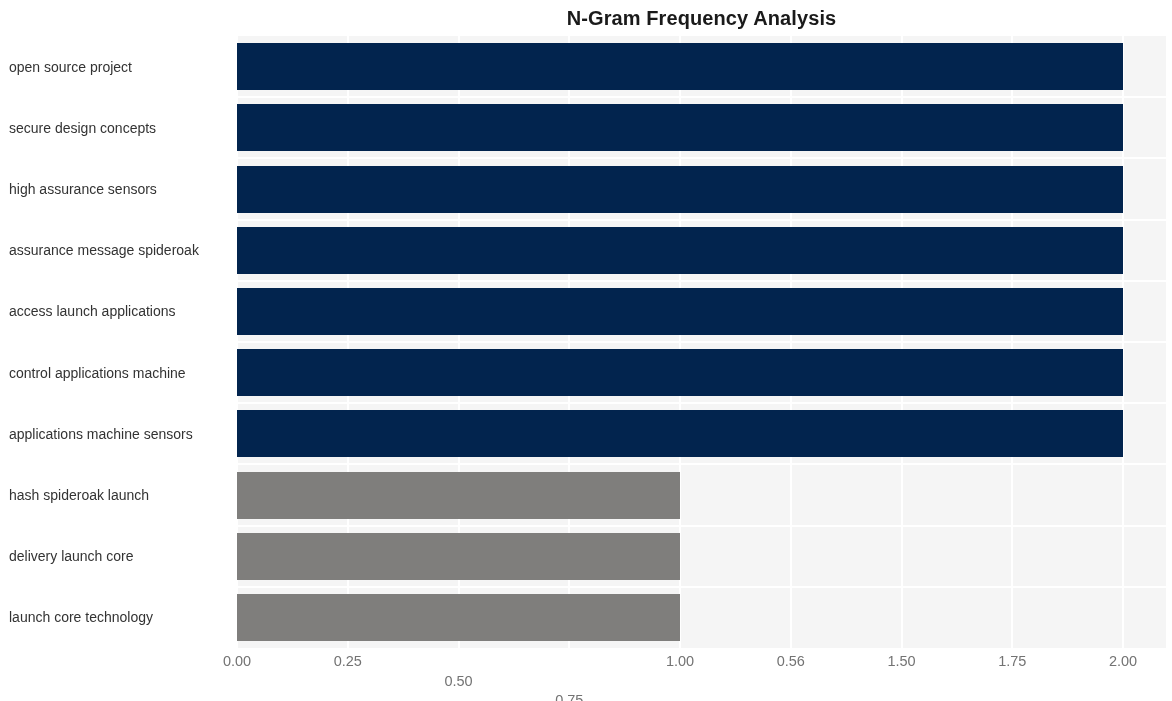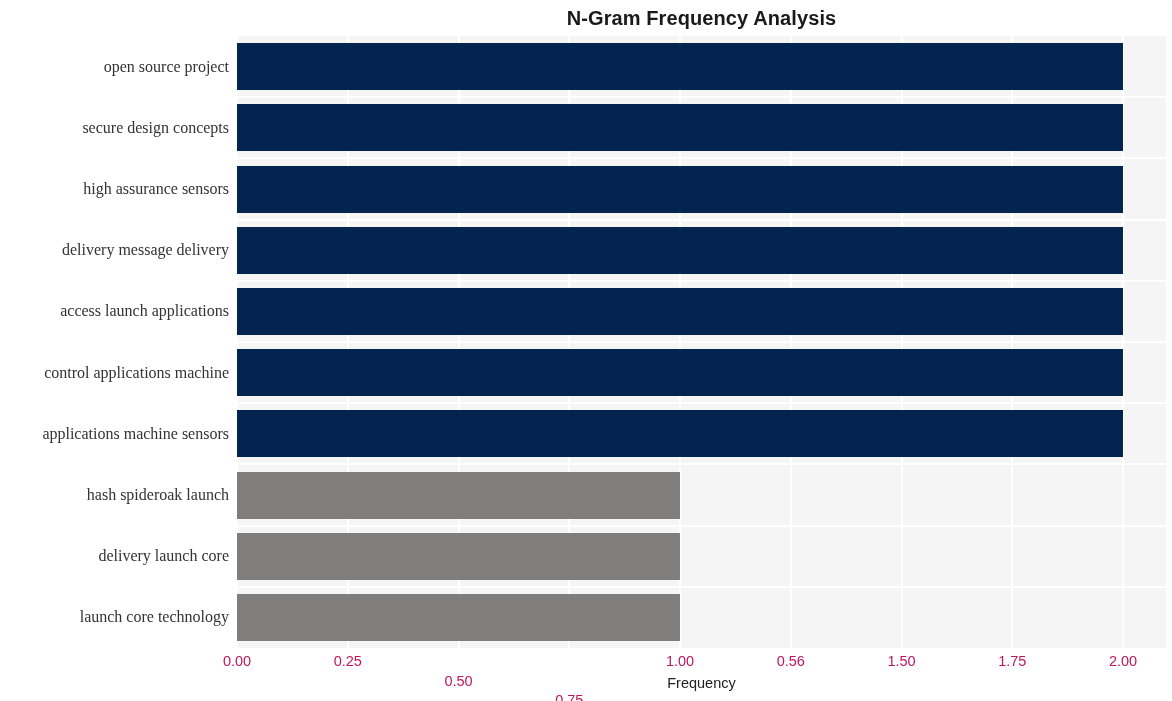--- a/index.html
+++ b/index.html
@@ -72,37 +72,36 @@
     position: absolute;
     left: 0;
     height: 47px;
   }
 
   
   .ylabel {
     position: absolute;
     right: 947px;           
     width: 220px;
-    text-align: right;
-    font-size: 16px;
+    text-align: left;
+    font-size: 14px;
     color: #333333;
     line-height: 18px;
     white-space: nowrap;
-    font-family: Liberation Serif, serif;
   }
 
   
   .xtick {
     position: absolute;
     top: 652px;
     width: 80px;
     margin-left: -40px;
     text-align: center;
     font-size: 14.5px;
-    color: #be185d;
+    color: #737373;
     line-height: 18px;
   }
 
   #xlabel {
     position: absolute;
     left: 233px;
     top: 674px;
     width: 929px;
     text-align: center;
     font-size: 14.5px;
@@ -151,35 +150,34 @@
         <div class="bar" title="hash spideroak launch: 1" style="top: 435.5px; width: 443px; background: rgb(127, 126, 124);"></div>
         <div class="bar" title="spideroak launch core: 1" style="top: 496.7px; width: 443px; background: rgb(127, 126, 124);"></div>
         <div class="bar" title="launch core technology: 1" style="top: 557.9px; width: 443px; background: rgb(127, 126, 124);"></div>
       </div>
   </div>
 
   <div id="ylabels-layer">
       <div class="ylabel" style="top: 57.6px;">open source project</div>
       <div class="ylabel" style="top: 118.8px;">secure design concepts</div>
       <div class="ylabel" style="top: 180px;">high assurance sensors</div>
-      <div class="ylabel" style="top: 241.2px;">delivery message delivery</div>
+      <div class="ylabel" style="top: 241.2px;">assurance message spideroak</div>
       <div class="ylabel" style="top: 302.4px;">access launch applications</div>
       <div class="ylabel" style="top: 363.6px;">control applications machine</div>
       <div class="ylabel" style="top: 424.8px;">applications machine sensors</div>
       <div class="ylabel" style="top: 486px;">hash spideroak launch</div>
       <div class="ylabel" style="top: 547.2px;">delivery launch core</div>
       <div class="ylabel" style="top: 608.4px;">launch core technology</div>
     </div>
   <div id="xticks-layer">
       <div class="xtick" style="left: 233px;">0.00</div>
       <div class="xtick" style="left: 343.75px;">0.25</div>
       <div class="xtick" style="left: 454.5px; margin-top: 20px;">0.50</div>
       <div class="xtick" style="left: 565.25px; margin-top: 39px;">0.75</div>
       <div class="xtick" style="left: 676px;">1.00</div>
       <div class="xtick" style="left: 786.75px;">0.56</div>
       <div class="xtick" style="left: 897.5px;">1.50</div>
       <div class="xtick" style="left: 1008.25px;">1.75</div>
       <div class="xtick" style="left: 1119px;">2.00</div>
     </div>
 
-  <div id="xlabel">Frequency</div>
 
 </div>
 
 </body></html>

